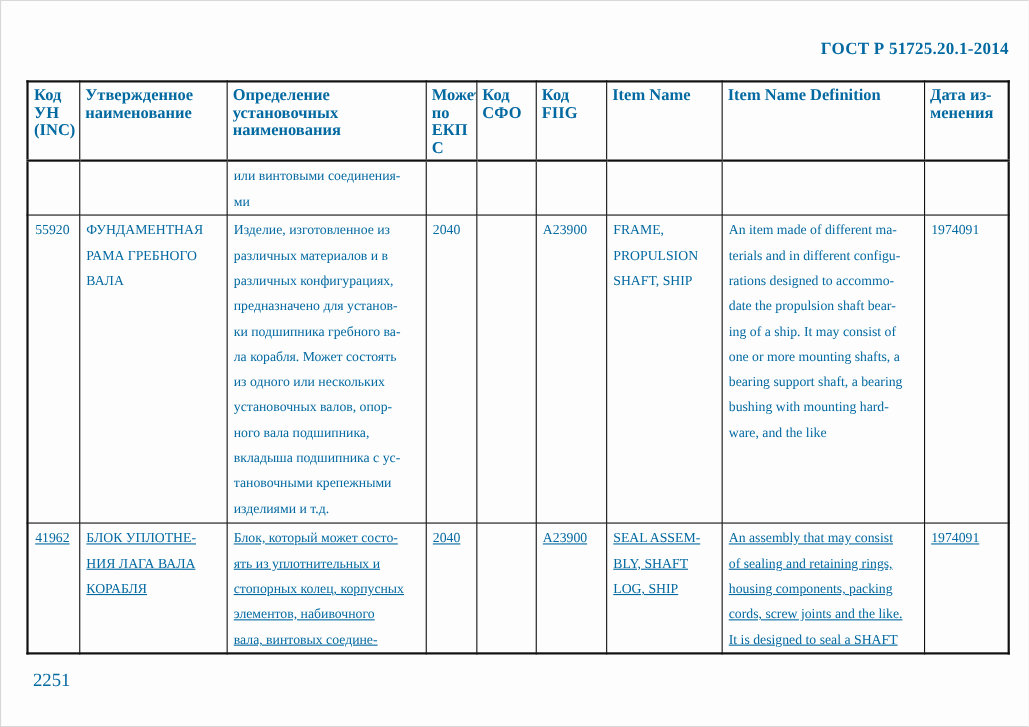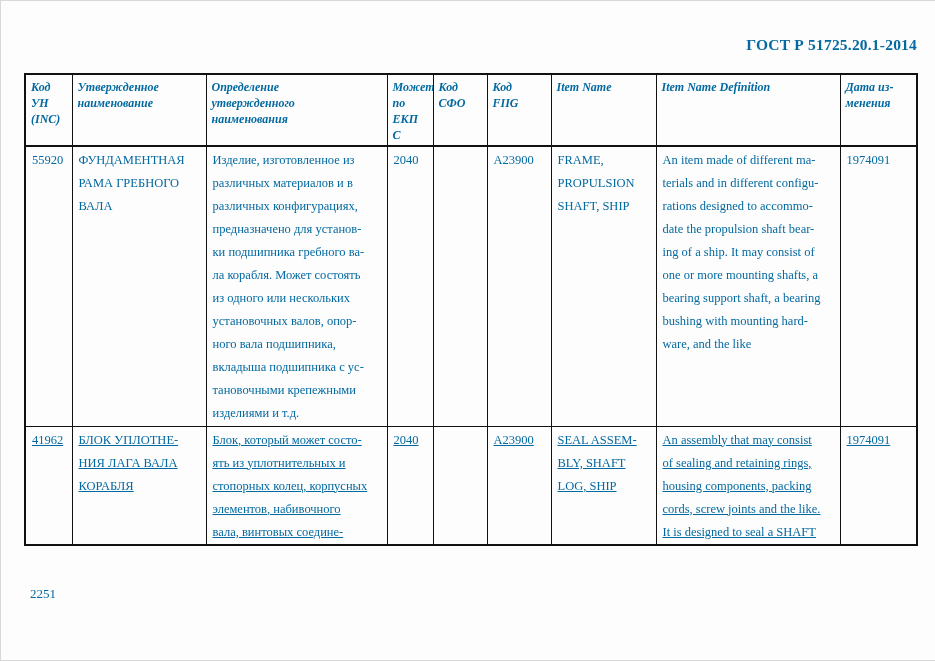--- a/index.html
+++ b/index.html
@@ -36,39 +36,38 @@
     border: 1px solid #111;
     vertical-align: top;
     white-space: pre-line;
     overflow: hidden;
     text-align: left;
     font-weight: normal;
   }
   table.gost thead th {
     border-bottom: 2px solid #111;
     font-weight: bold;
-    font-size: 12px;
+    font-size: 15px;
     line-height: 16px;
     padding: 4px 4px 2px 5px;
-    font-style: italic;
   }
   table.gost td {
     font-size: 12.5px;
     line-height: 23px;
     padding: 2px 4px 0 6px;
   }
   tr.row-header    { height: 70px; }
   tr.row-cont      { height: 47px; }
   tr.row-frame     { height: 280px; }
   tr.row-seal      { height: 118px; text-decoration: underline; }
   .page-number {
     position: absolute;
     left: 30px;
-    top: 586px;
-    font-size: 13px;
+    top: 609px;
+    font-size: 17px;
   }
 </style>
 </head>
 <body>
 
 <div class="page">
 
   <div class="doc-header">ГОСТ Р 51725.20.1-2014</div>
 
   <table class="gost">
@@ -84,37 +83,49 @@
       <col style="width:77px">
     </colgroup>
     <thead>
       <tr class="row-header">
         <th>Код
 УН
 (INC)</th>
         <th>Утвержденное
 наименование</th>
         <th>Определение
-утвержденного
+установочных
 наименования</th>
         <th>Может
 по
 ЕКП
 С</th>
         <th>Код
 СФО</th>
         <th>Код
 FIIG</th>
         <th>Item Name</th>
         <th>Item Name Definition</th>
         <th>Дата из-
 менения</th>
       </tr>
     </thead>
     <tbody>
+      <tr class="row-cont">
+        <td></td>
+        <td></td>
+        <td>или винтовыми соединения-
+ми</td>
+        <td></td>
+        <td></td>
+        <td></td>
+        <td></td>
+        <td></td>
+        <td></td>
+      </tr>
       <tr class="row-frame">
         <td>55920</td>
         <td>ФУНДАМЕНТНАЯ
 РАМА ГРЕБНОГО
 ВАЛА</td>
         <td>Изделие, изготовленное из
 различных материалов и в
 различных конфигурациях,
 предназначено для установ-
 ки подшипника гребного ва-

